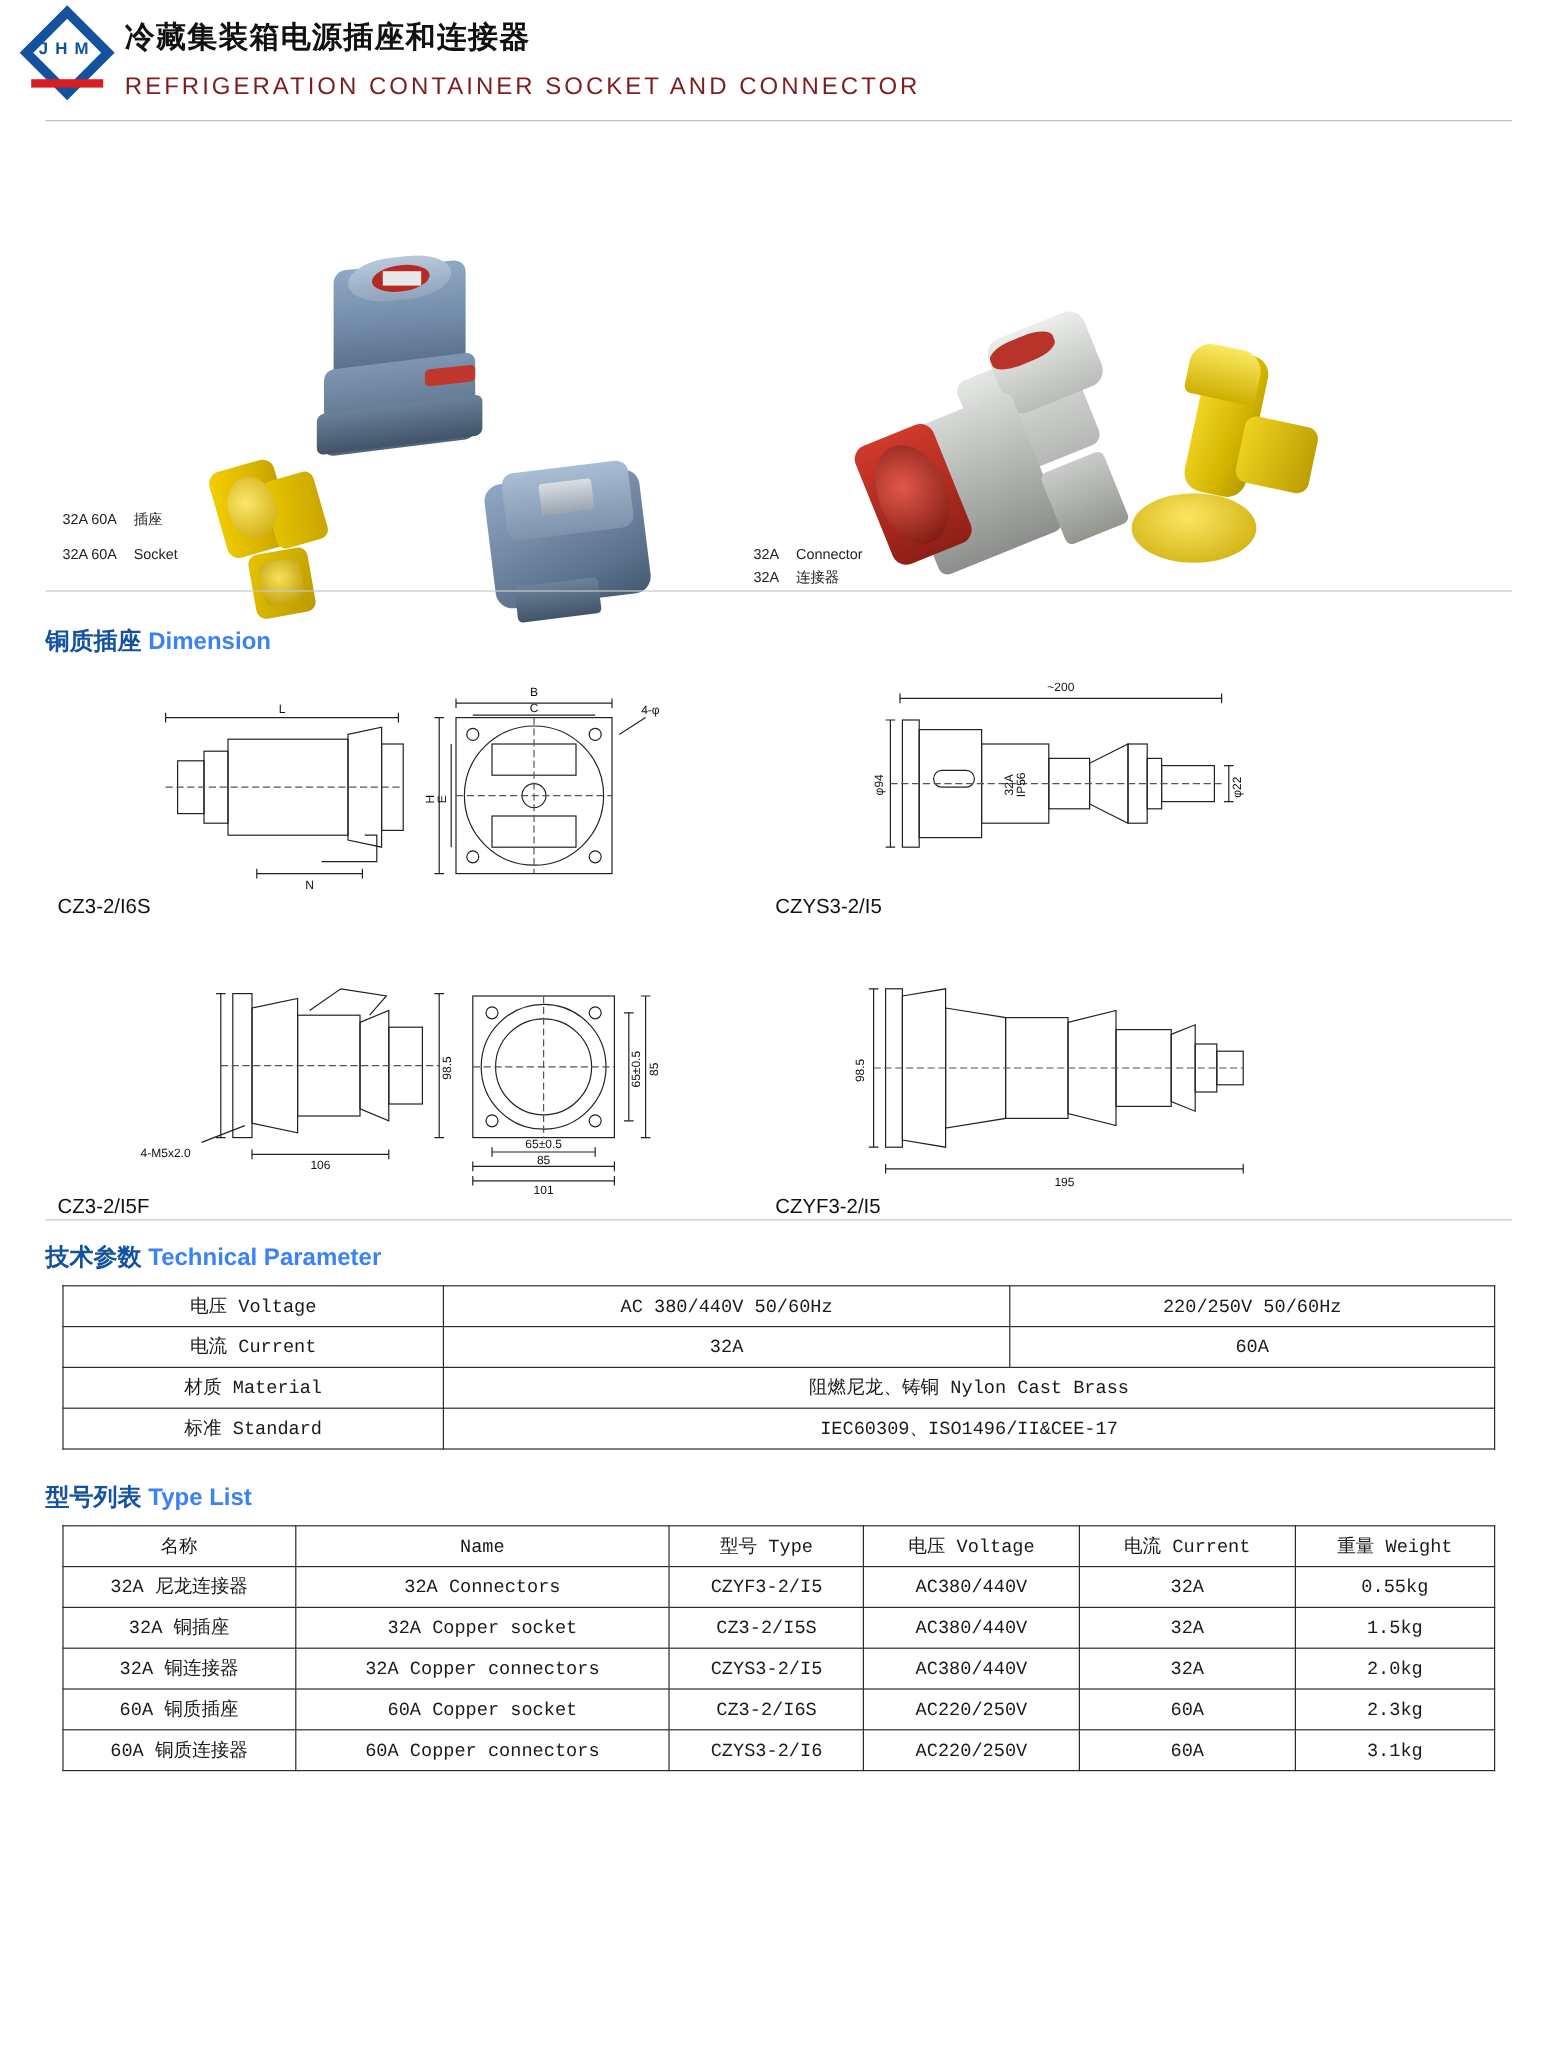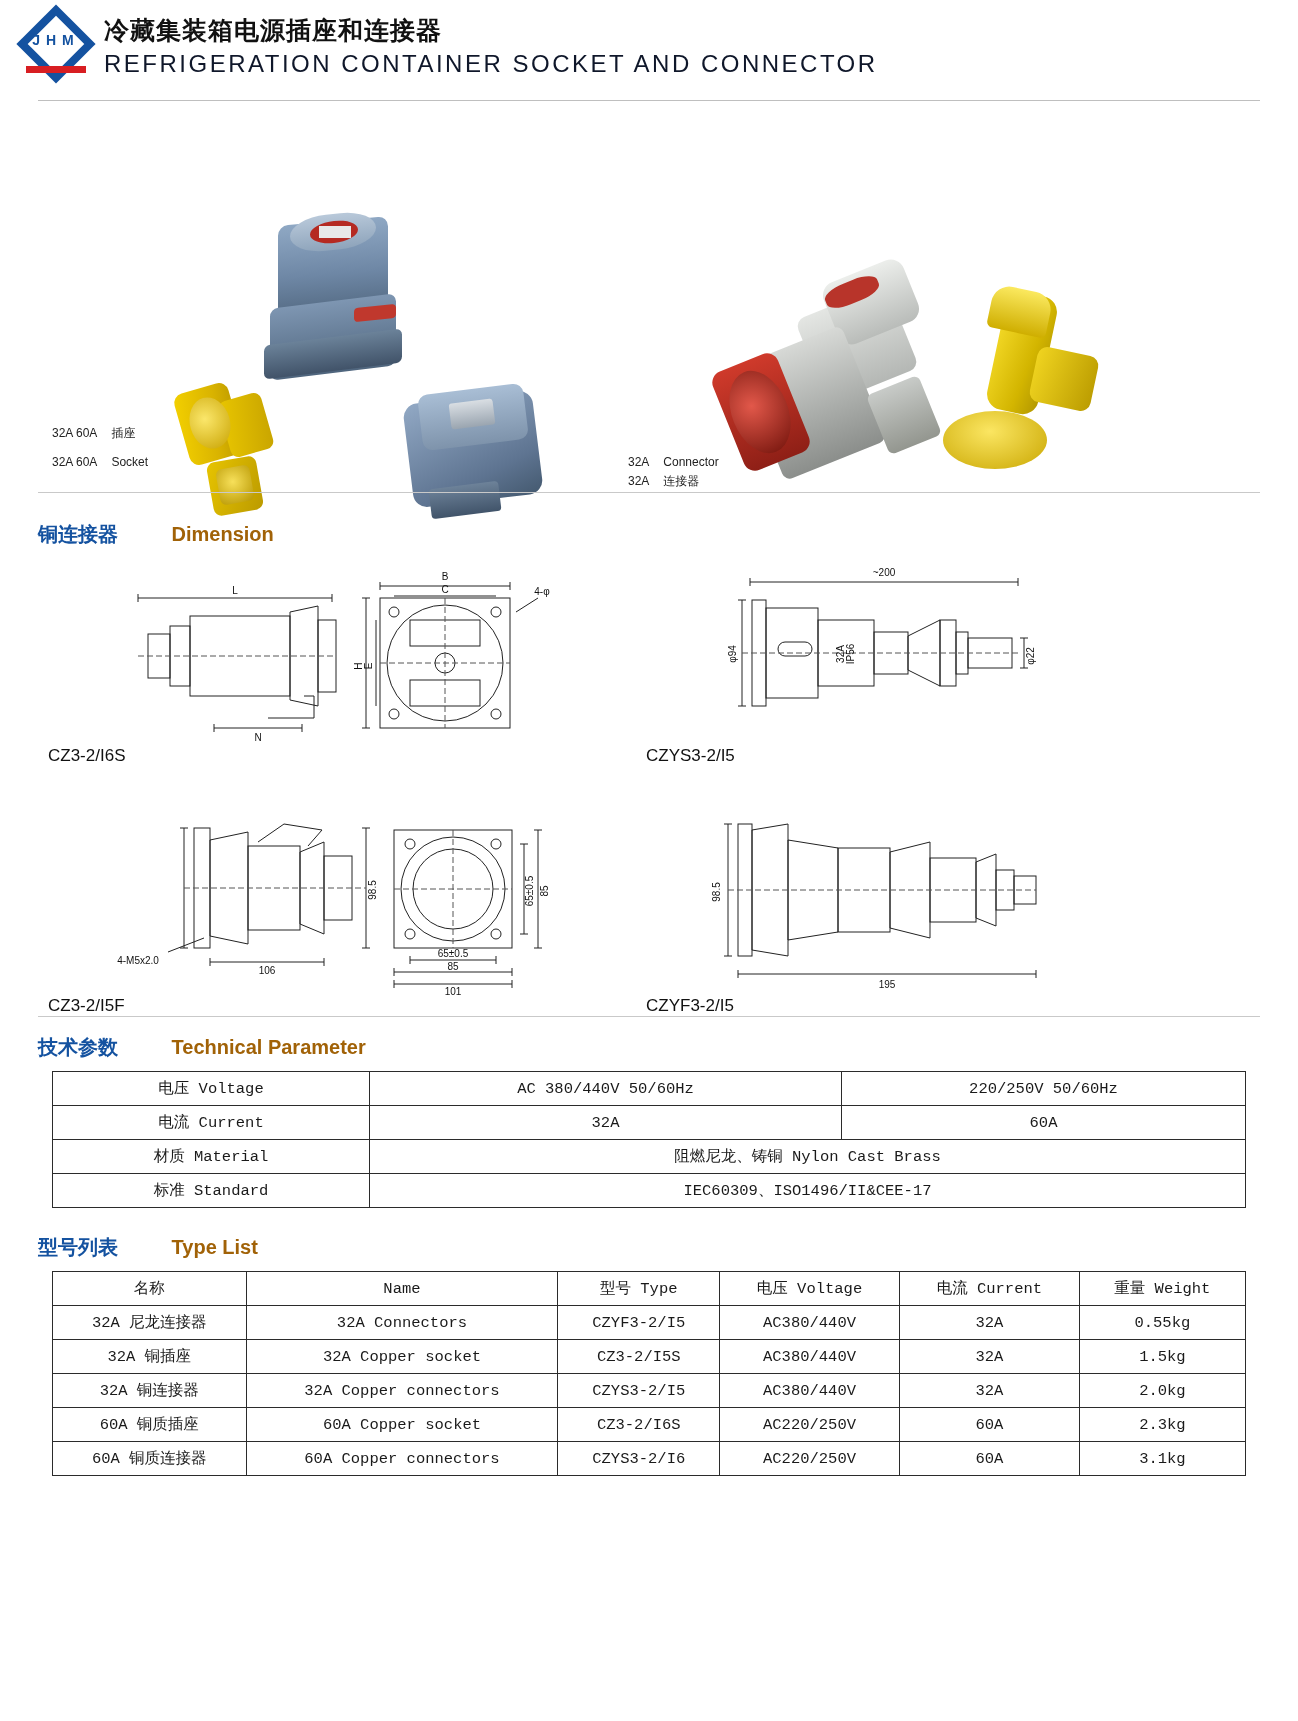--- a/index.html
+++ b/index.html
@@ -35,22 +35,22 @@
     letter-spacing:6px;
   }
   .logo .bar{
     position:absolute;left:6px;top:56px;width:60px;height:7px;background:#d81e22;
   }
   .title-cn{
     position:absolute;left:66px;top:14px;
     font-size:25px;font-weight:bold;letter-spacing:1px;color:#111;
   }
   .title-en{
-    position:absolute;left:66px;top:50px;
-    font-size:24px;letter-spacing:2.5px;color:#0f172a;
+    position:absolute;left:66px;top:61px;
+    font-size:20px;letter-spacing:2.5px;color:#7f1d1d;
   }
 
   
   .photo-zone{position:relative;margin:0 38px;height:400px;}
   .cap{position:absolute;font-size:12px;color:#222;}
   .cap .code{margin-right:14px;}
   .photo-divider{
     position:absolute;left:38px;right:38px;top:492px;height:1px;background:#c9c9c9;
   }
 
@@ -200,21 +200,21 @@
     background:radial-gradient(ellipse at 45% 35%,#fbe662,#c9a600);
     border-radius:50%;
   }
 
   
   .sec{
     margin:0 38px;padding-top:16px;
     font-size:20px;font-weight:bold;
   }
   .sec .cn{color:#1452a0;}
-  .sec .en{color:#a16207;margin-left:48px;}
+  .sec .en{color:#3b82f6;}
 
   
   .dim-zone{position:relative;margin:0 38px;height:470px;}
   .dim-caption{position:absolute;font-size:17px;color:#111;}
   .dim-divider{position:absolute;left:0;right:0;top:468px;height:1px;background:#c9c9c9;}
 
   
   .tbl{
     margin:10px 52px 0 52px;
     border-collapse:collapse;width:calc(100% - 104px);
@@ -298,21 +298,21 @@
   <div class="cap" style="left:590px;top:324px;margin-top:48px;">
     <span class="code">32A</span><span>连接器</span>
   </div>
   <div class="cap" style="left:590px;top:354px;">
     <span class="code">32A</span><span>Connector</span>
   </div>
 </div>
 <div class="photo-divider"></div>
 
 <div class="sec" style="padding-top:20px;">
-  <span class="cn">铜连接器</span>
+  <span class="cn">铜质插座</span>
   <span class="en">Dimension</span>
 </div>
 
 <div class="dim-zone">
 
   <svg width="460" height="180" style="position:absolute;left:80px;top:20px;">
     <g stroke="#222" fill="none" stroke-width="1">
       <rect x="72" y="48" width="100" height="80"></rect>
       <rect x="52" y="58" width="20" height="60"></rect>
       <rect x="30" y="66" width="22" height="44"></rect>

